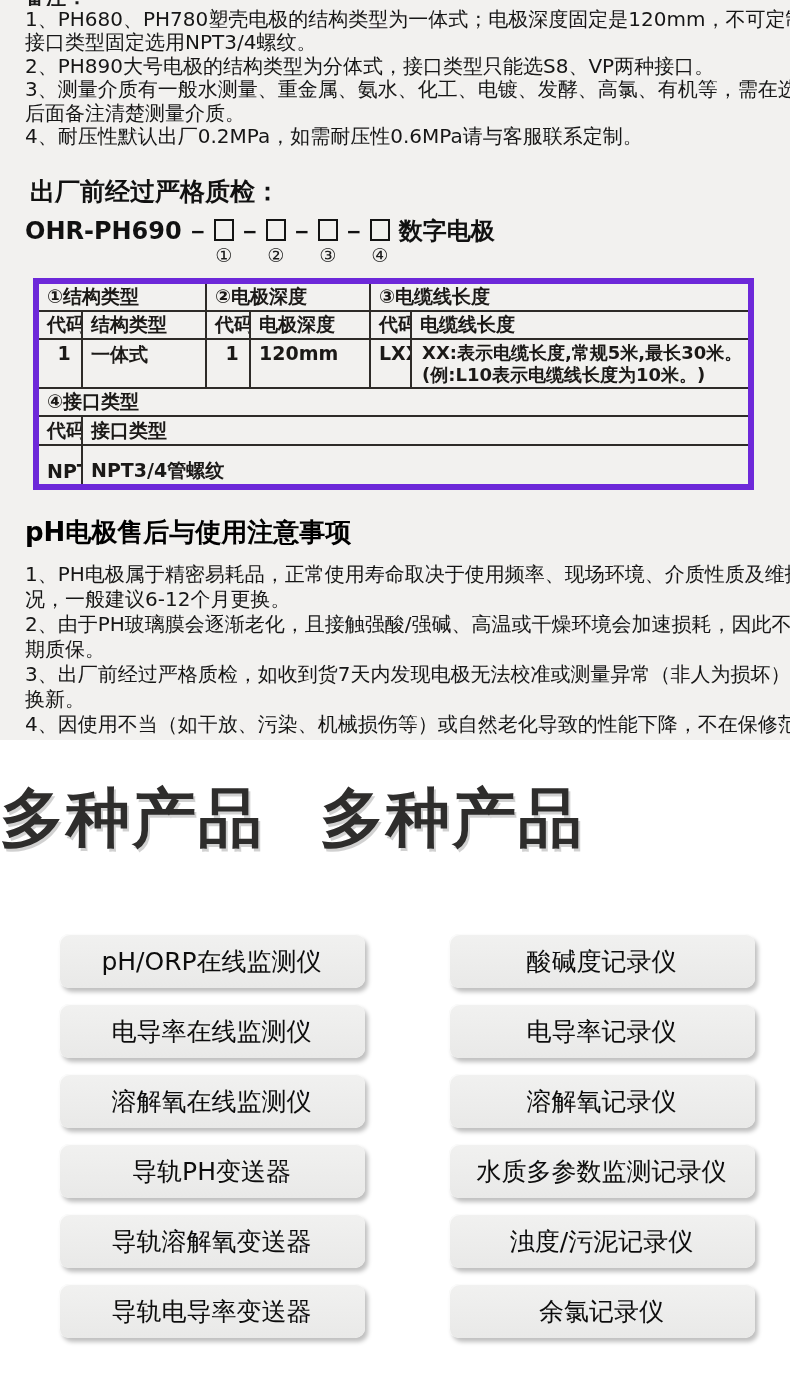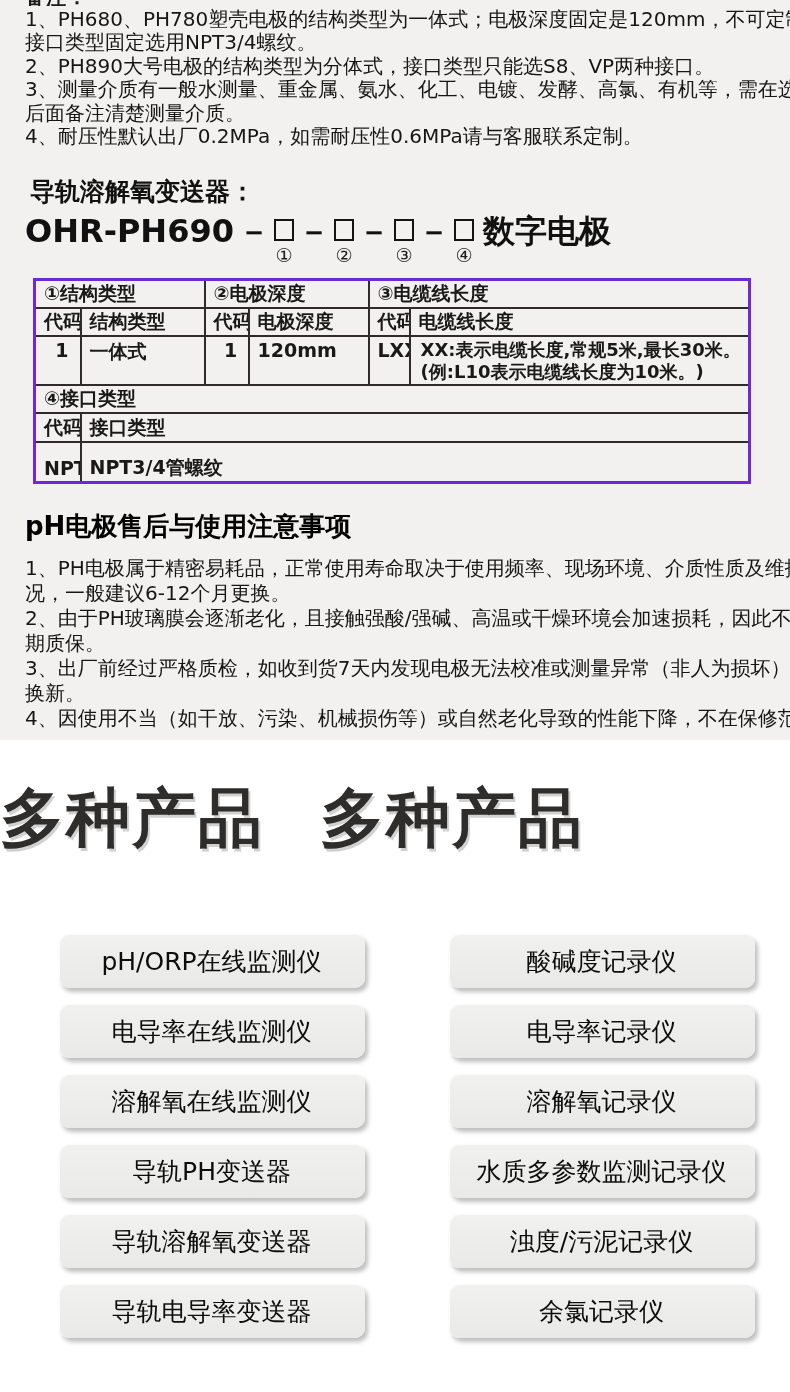--- a/index.html
+++ b/index.html
@@ -12,30 +12,30 @@
 
   .clipped-heading { height:6px; overflow:hidden; }
   .clipped-heading span { display:block; font-size:20px; font-weight:bold; margin-top:-16px; letter-spacing:1px; }
 
   .notes { margin-top:2px; }
   .note-line { font-size:20px; line-height:23.4px; white-space:nowrap; color:#161616; }
 
   .selection-title { margin-top:27px; margin-left:5px; font-size:25px; font-weight:bold; color:#111; }
 
   .model-line { margin-top:10px; display:flex; align-items:flex-start; }
-  .model-prefix, .model-suffix, .dash { font-size:32px; font-weight:bold; line-height:27px; color:#111; }
+  .model-prefix, .model-suffix, .dash { font-size:24px; font-weight:bold; line-height:27px; color:#111; }
   .dash { margin:0 4px; }
   .model-suffix { margin-left:9px; }
   .slot { display:inline-flex; flex-direction:column; align-items:center; }
   .slot-box { width:20px; height:22px; border:2.5px solid #141414; background:transparent; margin-top:1px; }
   .slot-circ { font-size:19px; line-height:19px; margin-top:5px; color:#1c1c1c; }
 
   
   table.spec { border-collapse:collapse; margin:13px 0 0 8px; width:715px; table-layout:fixed;
-               border:3px solid #6d28d9; color:#1b1917; }
+               border:6px solid #6d28d9; color:#1b1917; }
   table.spec td { border:2px solid #2e2b28; font-size:19px; font-weight:bold; overflow:hidden;
                   padding:0 0 0 8px; vertical-align:middle; white-space:nowrap; }
   td.ctr { text-align:center; padding:0; }
   td.pad12 { padding-left:12px; }
   tr.r-group td { height:23px; }
   tr.r-sub td { height:25px; }
   tr.r-val td { height:49px; vertical-align:top; padding-top:2px; }
   tr.r-ifhead td { height:24px; }
   tr.r-ifsub td { height:29px; }
   tr.r-ifval td { height:38px; vertical-align:middle; padding-top:12px; }
@@ -73,21 +73,21 @@
 
     <div class="notes">
       <div class="note-line">1、PH680、PH780塑壳电极的结构类型为一体式；电极深度固定是120mm，不可定制；</div>
       <div class="note-line">接口类型固定选用NPT3/4螺纹。</div>
       <div class="note-line">2、PH890大号电极的结构类型为分体式，接口类型只能选S8、VP两种接口。</div>
       <div class="note-line">3、测量介质有一般水测量、重金属、氨水、化工、电镀、发酵、高氯、有机等，需在选型</div>
       <div class="note-line">后面备注清楚测量介质。</div>
       <div class="note-line">4、耐压性默认出厂0.2MPa，如需耐压性0.6MPa请与客服联系定制。</div>
     </div>
 
-    <div class="selection-title">导轨溶解氧变送器：</div>
+    <div class="selection-title">出厂前经过严格质检：</div>
 
     <div class="model-line">
       <span class="model-prefix">OHR-PH690</span>
       <span class="dash">－</span>
       <span class="slot">
         <span class="slot-box"></span>
         <span class="slot-circ">①</span>
       </span>
       <span class="dash">－</span>
       <span class="slot">

